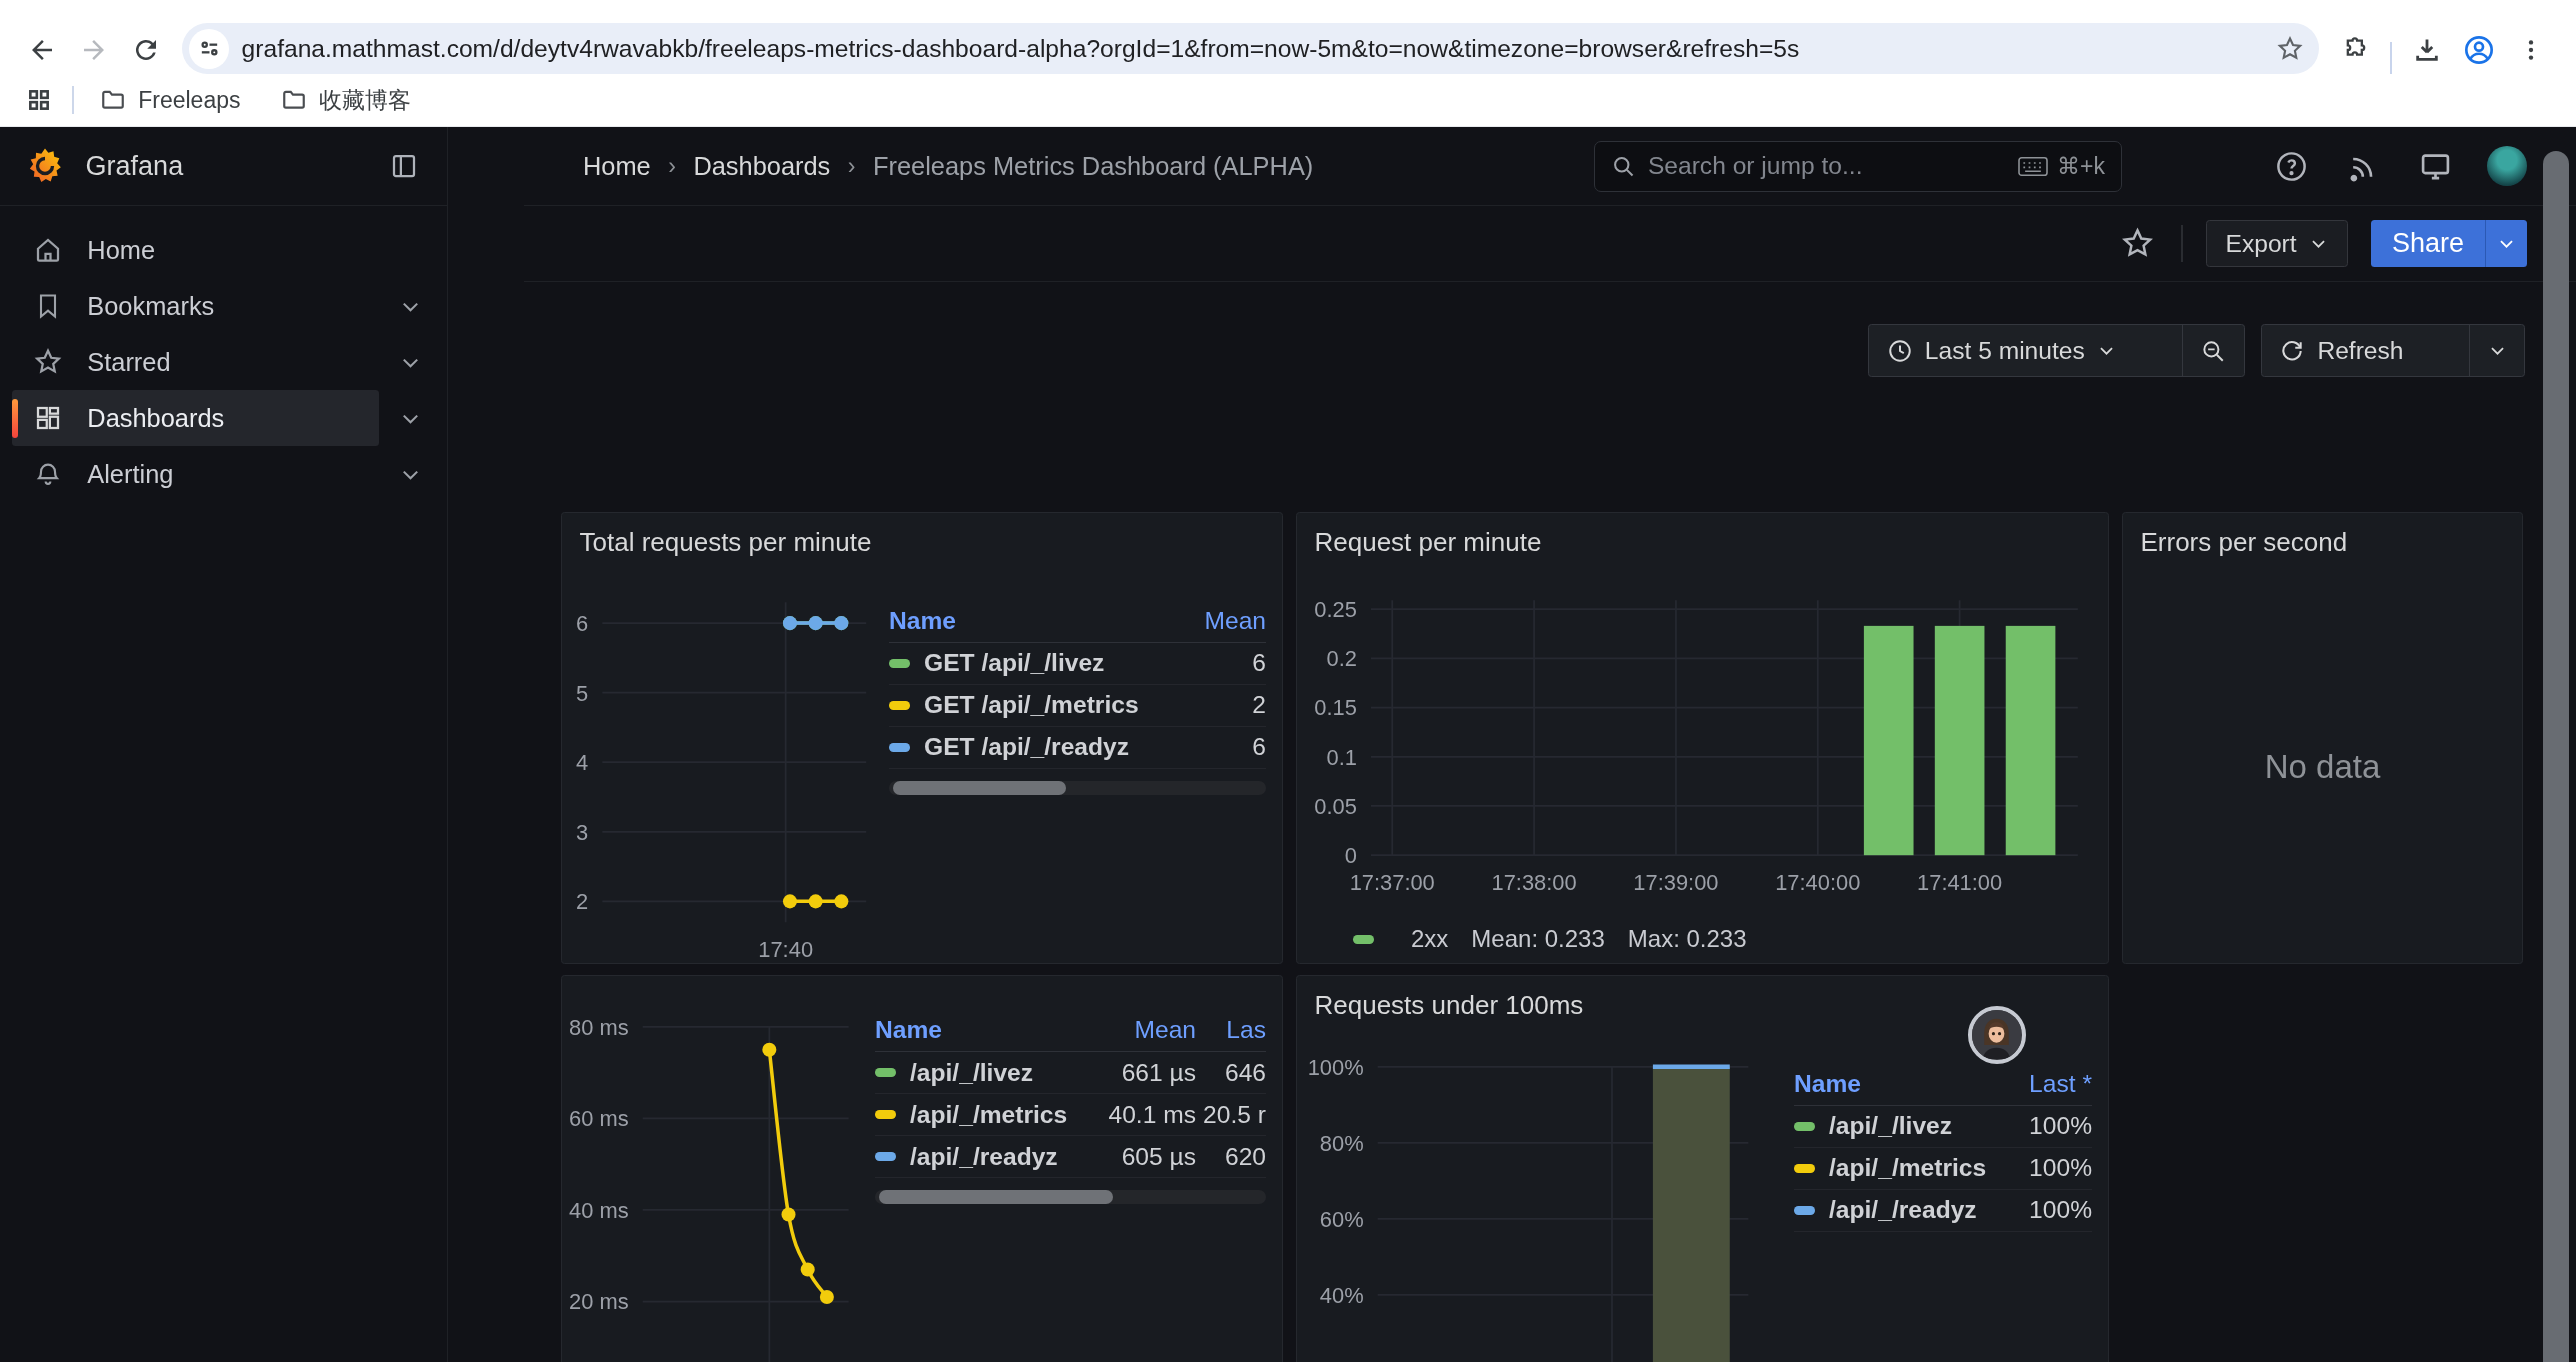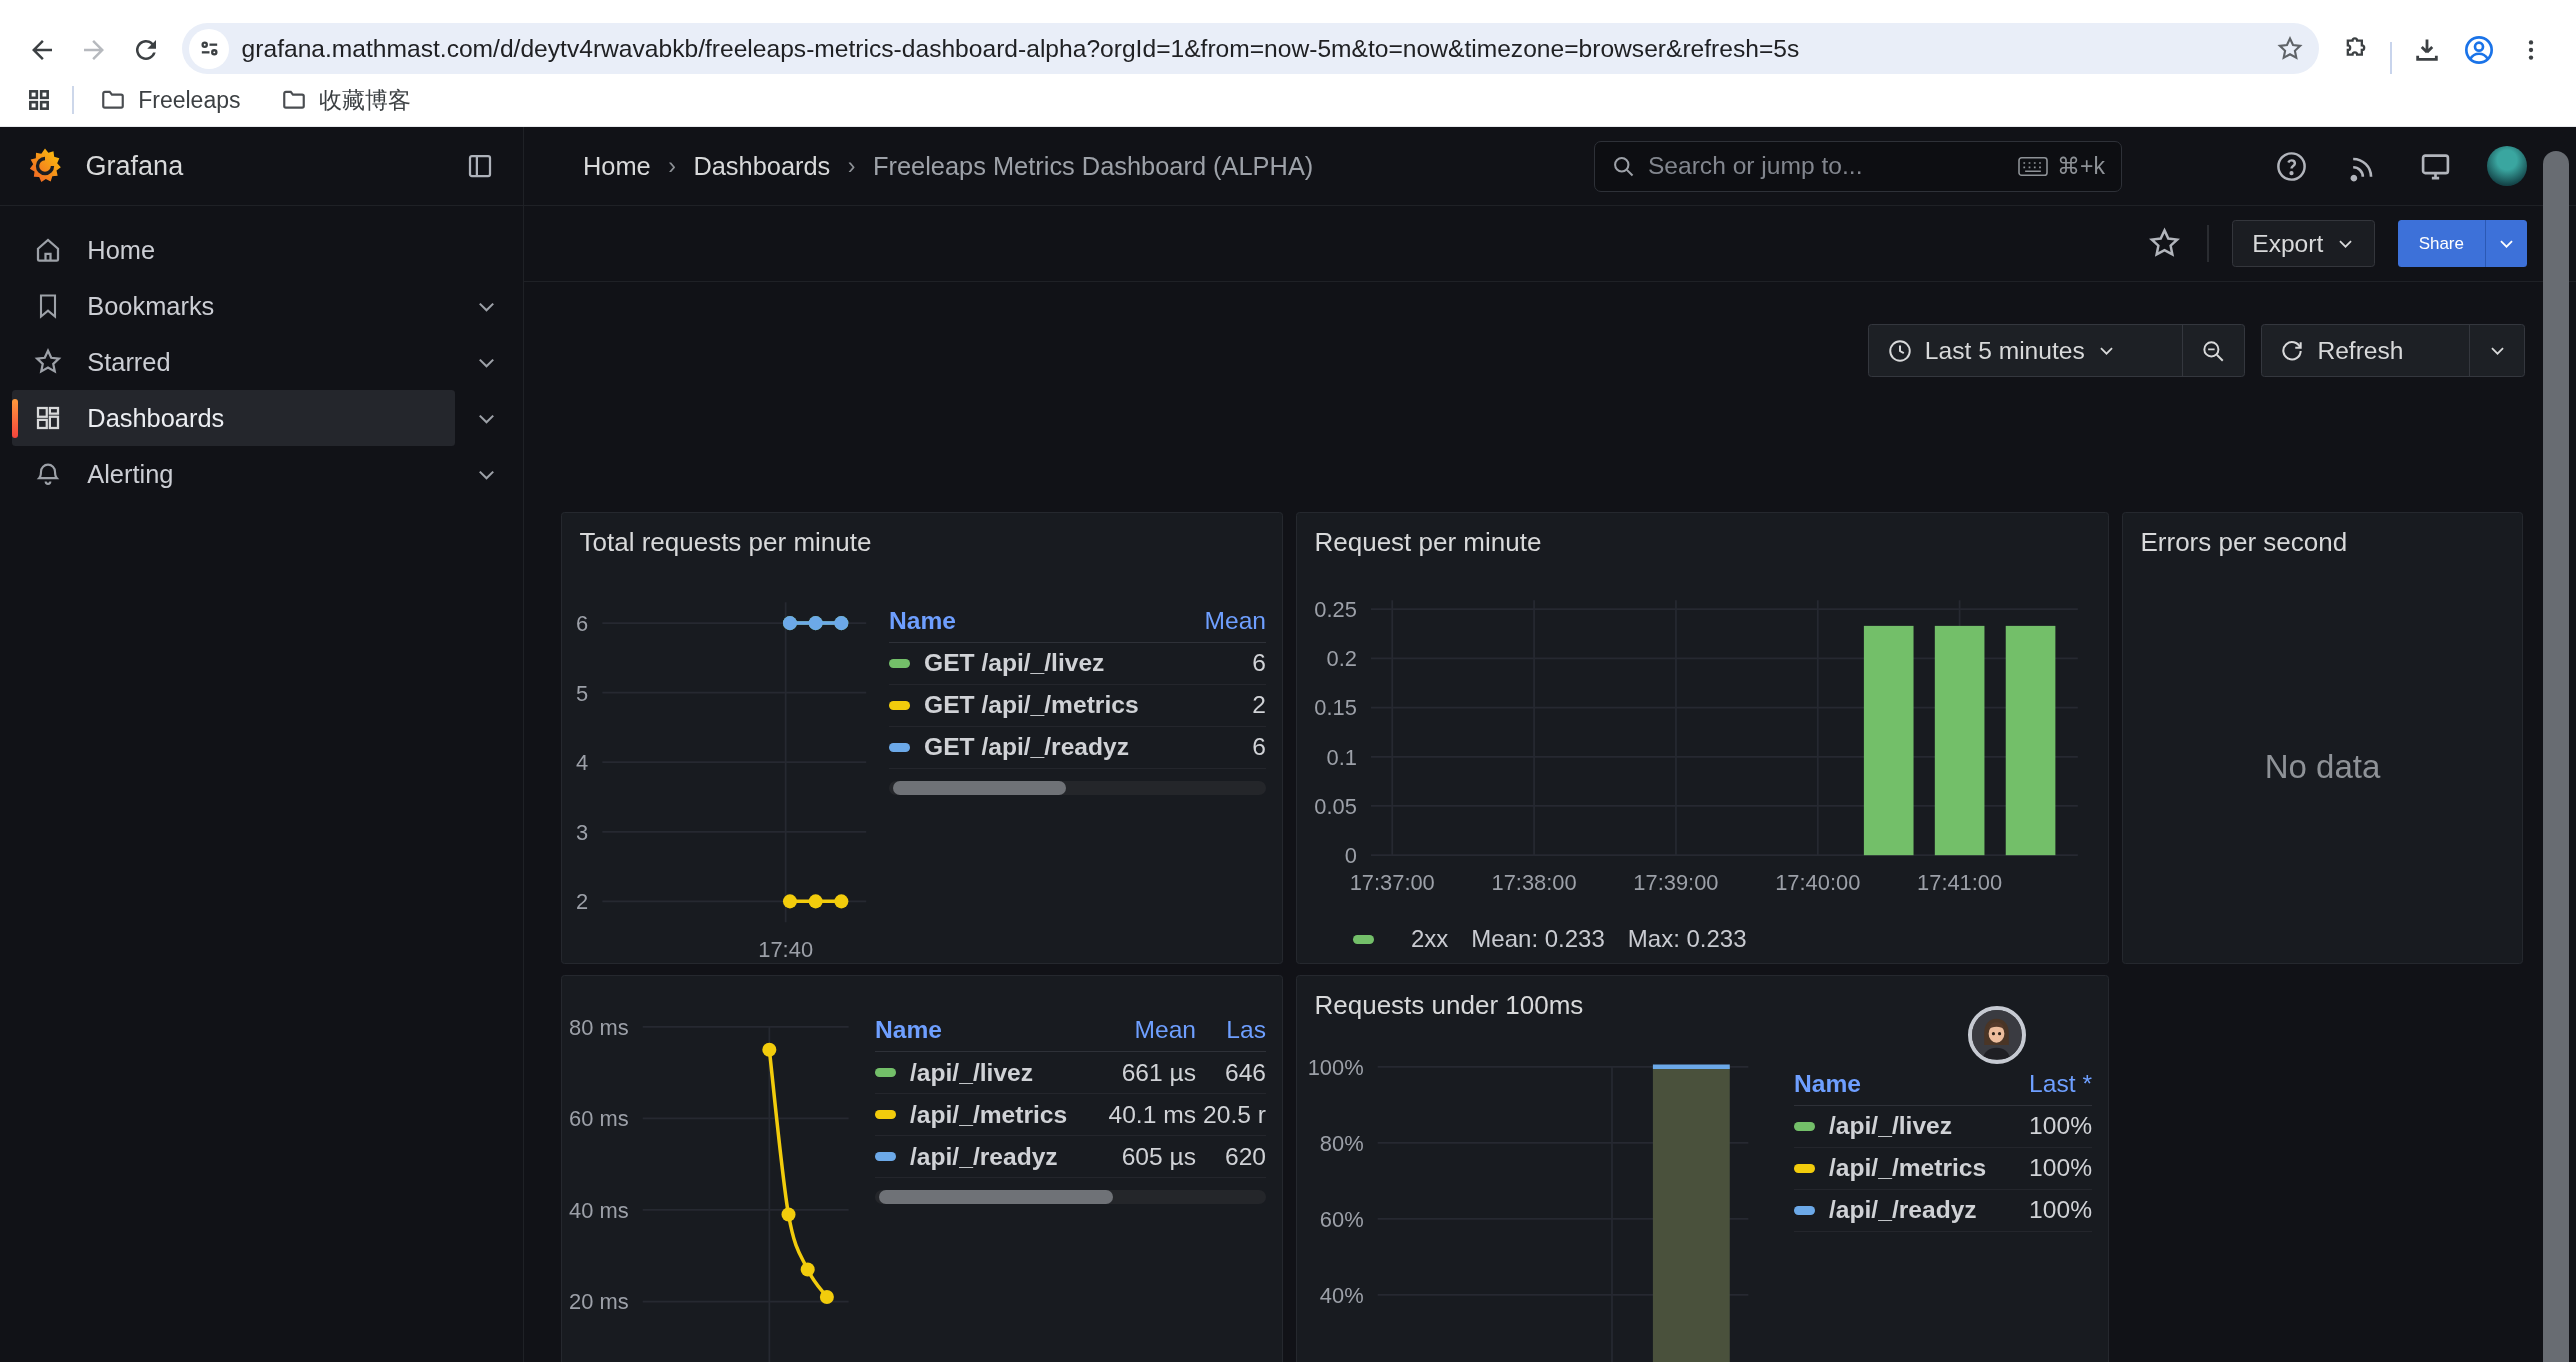--- a/index.html
+++ b/index.html
@@ -21,21 +21,21 @@
     text-overflow:ellipsis; flex:1; }
   .divider-v { width:1.8px; height:32px; background:#c8d4ec; flex:none; margin:0 7px; }
   .bookmarks { height:53px; display:flex; align-items:center; padding:0 17.5px; gap:12.3px;
     border-bottom:0.9px solid #e8eaed; background:#fff; }
   .bm-chip { display:flex; align-items:center; gap:12.3px; border:none; background:transparent;
     font-size:23px; color:#3c4043; padding:7px 14px; border-radius:17.5px; cursor:pointer; }
   .bm-div { width:1.8px; height:28px; background:#cdd7ea; }
 
   
   .app { position:absolute; top:127px; left:0; right:0; bottom:0; background:#111217; }
-  .sidebar { position:absolute; top:0; left:0; bottom:0; width:524px; border-right:0.9px solid #1f2126; }
+  .sidebar { position:absolute; top:0; left:0; bottom:0; width:448px; border-right:0.9px solid #1f2126; }
   .sb-head { height:79px; display:flex; align-items:center; padding:0 23px 0 24.6px;
     border-bottom:0.9px solid #1f2126; }
   .brand { margin-left:21px; font-size:27px; color:#d8d9da; font-weight:500; flex:1; }
   .sb-nav { padding:16px 12.3px 0 12.3px; }
   .nav-row { display:flex; align-items:center; height:56px; }
   .nav-item { position:relative; display:flex; align-items:center; flex:1; height:56px;
     max-width:444px; border-radius:3.5px; padding-left:19px; cursor:pointer; text-decoration:none; }
   .nav-item.active { background:#24262c; }
   .nav-item.active::before { content:""; position:absolute; left:0; top:8.8px; width:6.1px; height:39px;
     border-radius:3.5px; background:linear-gradient(180deg,#ff9a3c,#f4433c); }
@@ -63,21 +63,21 @@
     align-items:center; justify-content:center; cursor:pointer; padding:0; }
   .avatar-top { width:40px; height:40px; border-radius:50%; border:none; cursor:pointer;
     background:radial-gradient(circle at 50% 35%, #3aa6a0 0 30%, #15474b 75%, #0d3236 100%); }
 
   .actions-row { display:flex; align-items:center; justify-content:flex-end; gap:23px;
     margin-top:14px; padding:0 49px 14px 0; border-bottom:0.9px solid #1f2126; }
   .act-div { width:1.8px; height:37px; background:#2a2c31; }
   .btn-dark { height:47px; display:flex; align-items:center; gap:12.3px; background:#1b1d22;
     border:0.9px solid #34363c; border-radius:3.5px; color:#d8d9da; font-size:24.6px; padding:0 19px; cursor:pointer; }
   .share-group { display:flex; }
-  .btn-blue { height:47px; background:#3d71d9; border:none; color:#ffffff; font-size:17px;
+  .btn-blue { height:47px; background:#3d71d9; border:none; color:#ffffff; font-size:27px;
     font-weight:500; padding:0 21px; border-radius:3.5px 0 0 3.5px; cursor:pointer; }
   .btn-blue-chev { width:42px; height:47px; background:#3d71d9; border:none; border-left:1.8px solid #2b59b4;
     border-radius:0 3.5px 3.5px 0; display:flex; align-items:center; justify-content:center; cursor:pointer; }
 
   .time-row { display:flex; align-items:center; justify-content:flex-end; gap:16px; margin-top:42px;
     padding-right:51px; }
   .group-dark { display:flex; align-items:stretch; background:#1d2025; border:0.9px solid #34373e;
     border-radius:3.5px; overflow:hidden;gap:48px; }
   .seg { display:flex; align-items:center; gap:12.3px; padding:0 17.5px; height:51px; background:transparent;
     border:none; color:#d8d9da; font-size:24.6px; cursor:pointer; }

